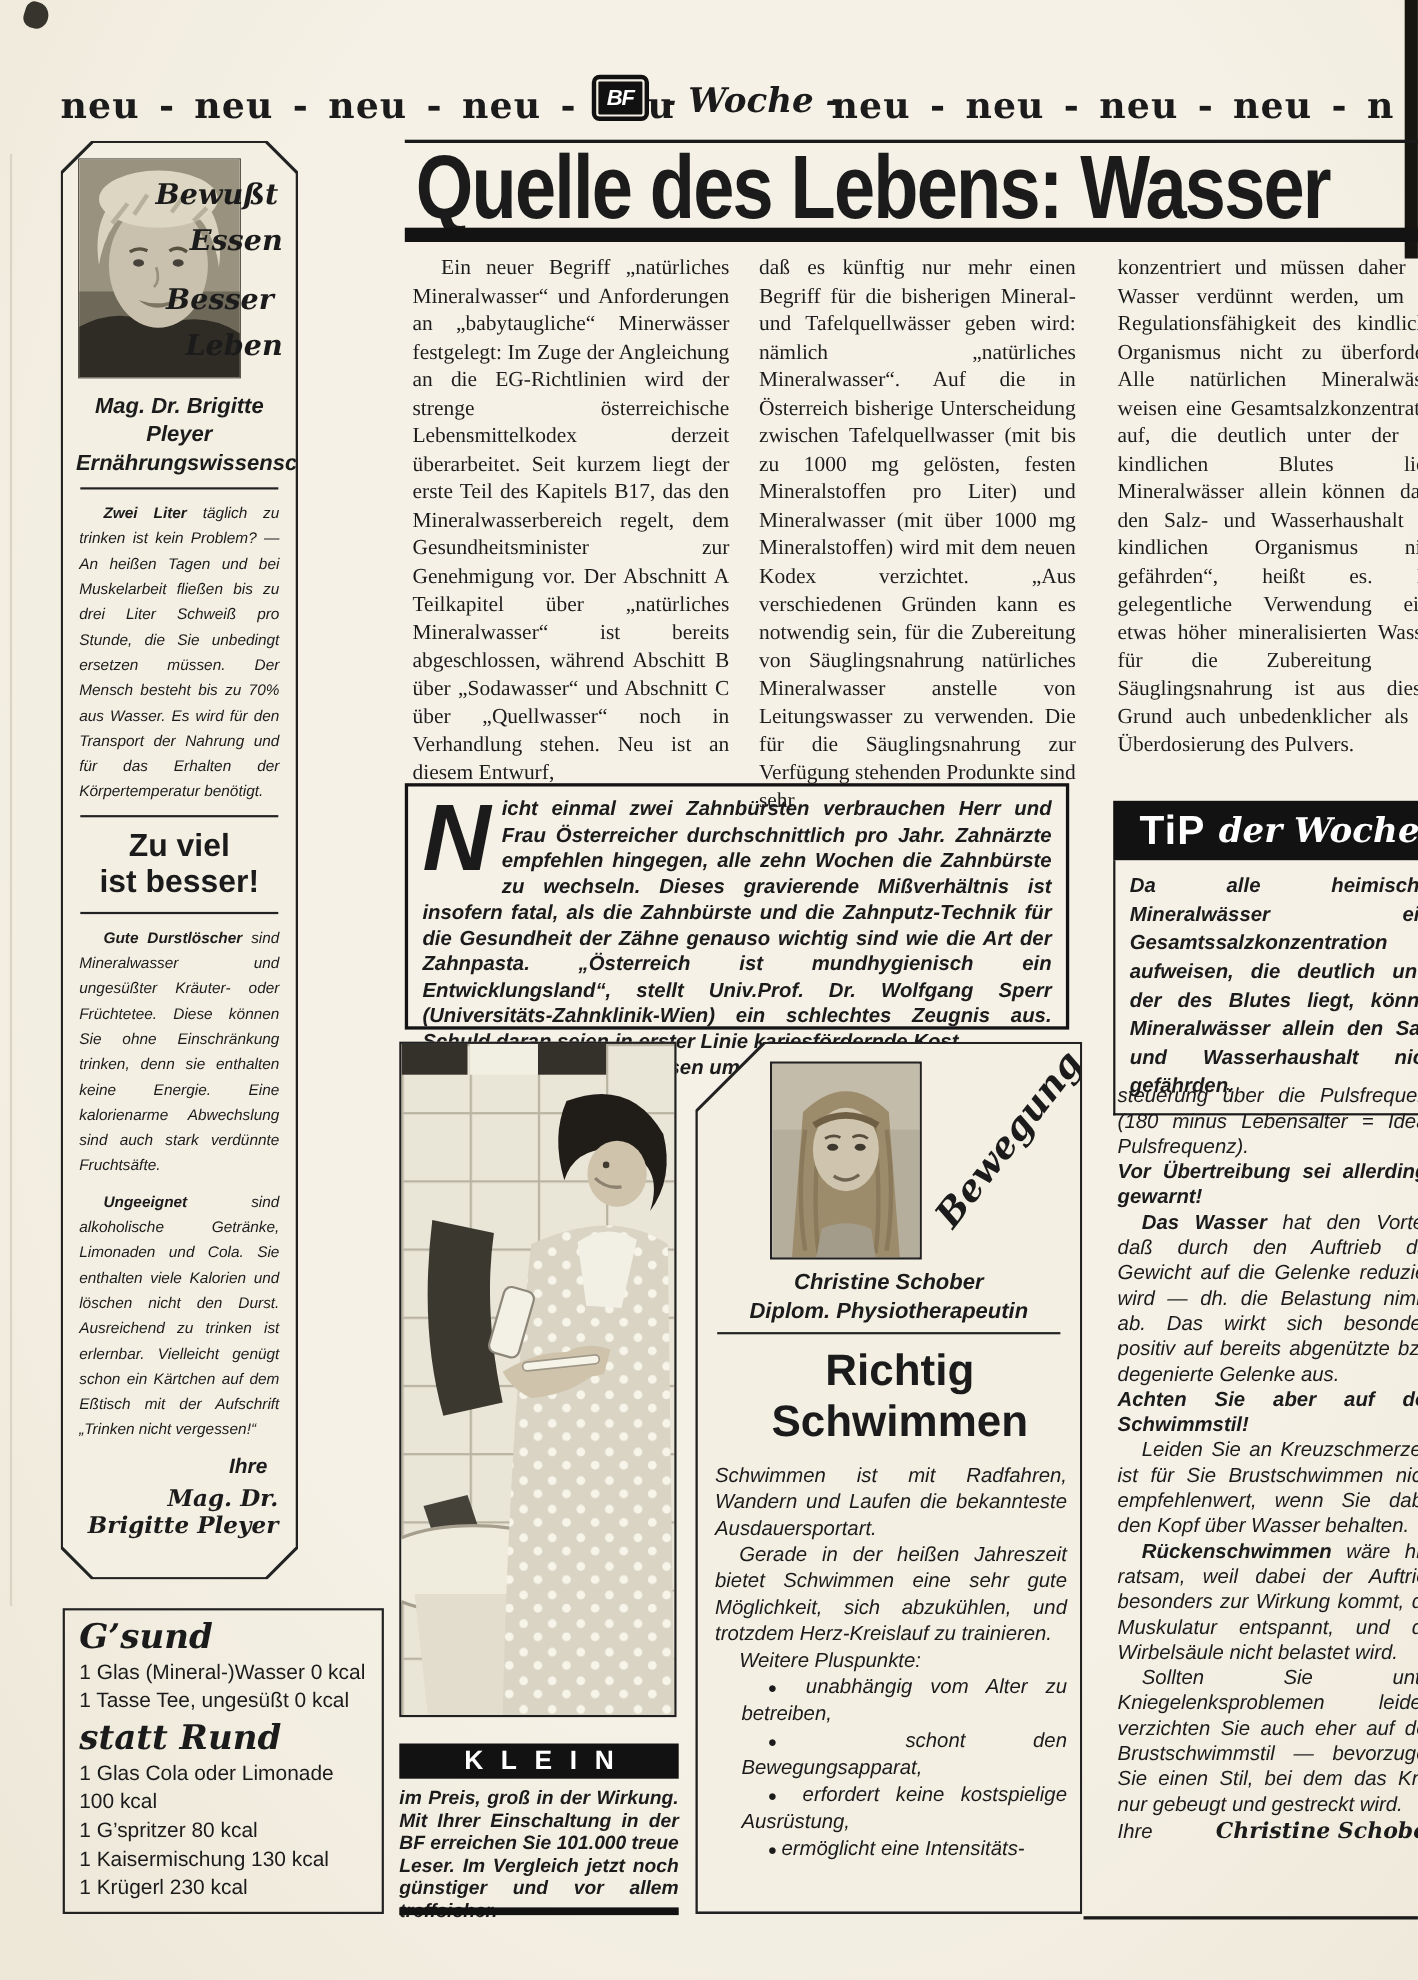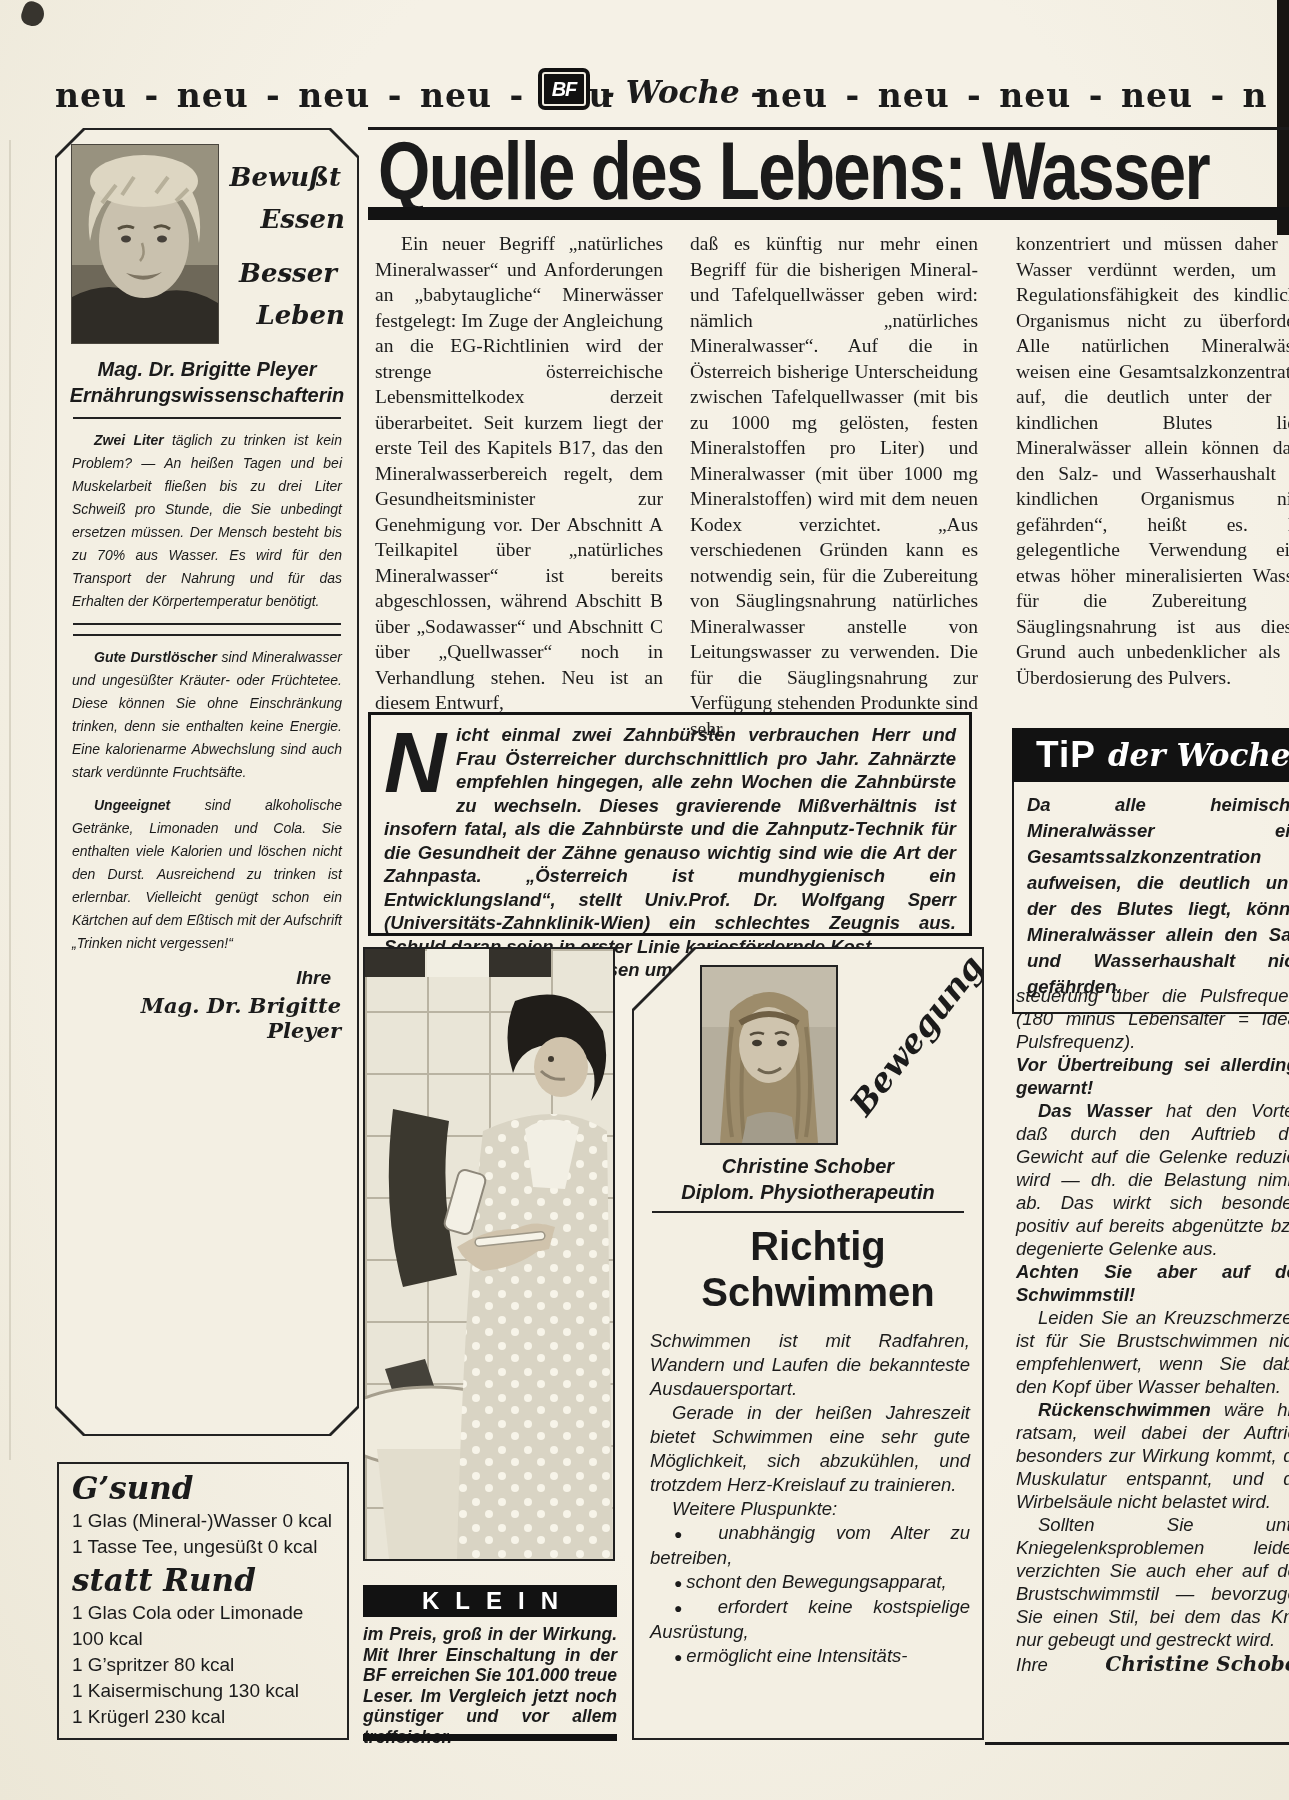--- a/index.html
+++ b/index.html
@@ -19,21 +19,21 @@
   #bf-logo span{color:#fff;font-weight:bold;font-style:italic;font-size:20px;letter-spacing:-1px;}
   
   #article-topline{left:368px;top:127px;width:921px;height:3px;background:#1a1a1a;}
   #headline{left:378px;top:131px;font-weight:bold;font-size:82px;letter-spacing:-2px;white-space:nowrap;line-height:80px;}
   .condense{display:inline-block;transform:scaleX(.82);transform-origin:0 50%;}
   #headline-bar{left:368px;top:207px;width:921px;height:13px;background:#131313;}
   
   .maincol{font-size:19.5px;line-height:25.5px;color:#1c1c1c;}
   
   .octo{clip-path:polygon(28px 0,calc(100% - 28px) 0,100% 28px,100% calc(100% - 28px),calc(100% - 28px) 100%,28px 100%,0 calc(100% - 28px),0 28px);}
-  #pleyer-outer{left:55px;top:128px;width:304px;height:1308px;background:#222;}
+  #pleyer-outer{left:55px;top:128px;width:216px;height:1308px;background:#222;}
   #pleyer-inner{position:absolute;inset:2px;background:#f3efe3;padding:12px 12px;box-sizing:border-box;}
   .photo-row{position:relative;height:208px;}
   #pleyer-photo{position:absolute;left:2px;top:2px;width:146px;height:198px;border:1px solid #4a463e;}
   .motto{position:absolute;font-size:26px;line-height:26px;}
   .sb-name{text-align:center;font-weight:bold;font-style:italic;font-size:20px;line-height:26px;margin-top:6px;}
   .sb-rule{border:none;border-top:2px solid #222;margin:9px 4px;}
   .sb-p{font-style:italic;font-size:14px;line-height:23px;margin:10px 3px;text-indent:22px;}
   .sb-p b{font-style:italic;}
   .sb-head{text-align:center;font-weight:bold;font-size:29px;line-height:33px;margin:10px 0;}
   .sb-close{text-align:right;font-style:italic;font-weight:bold;font-size:19px;margin-top:12px;padding-right:14px;}
@@ -61,21 +61,21 @@
   #swim-outer{left:632px;top:947px;width:352px;height:793px;background:#222;}
   #swim-inner{position:absolute;inset:2px;background:#f3efe3;}
   #schober-photo{position:absolute;left:66px;top:16px;width:134px;height:176px;border:2px solid #222;}
   #bewegung{position:absolute;left:208px;top:150px;font-size:33px;transform:rotate(-52deg);transform-origin:left top;white-space:nowrap;}
   .swim-name{position:absolute;top:204px;left:0;right:0;text-align:center;font-weight:bold;font-style:italic;font-size:20px;line-height:26px;}
   #swim-rule{position:absolute;top:262px;left:18px;right:18px;height:2px;background:#222;}
   .swim-head{position:absolute;top:274px;left:0;right:0;text-align:center;font-weight:bold;font-size:40px;line-height:46px;letter-spacing:0;padding-left:20px;}
   #swim-text{position:absolute;top:380px;left:16px;right:12px;font-style:italic;font-size:18.5px;line-height:24px;}
   #swim-text .ind{text-indent:22px;}
   #swim-text ul{margin:0;padding:0;list-style:none;}
-  #swim-text li{text-indent:24px;}
+  #swim-text li{text-indent:24px;margin-left:24px;}
   #swim-text li::before{content:"● ";font-size:14px;}
   
   #movement-col{left:1016px;top:984px;width:292px;font-style:italic;font-size:18.5px;line-height:23px;}
   #movement-col p{margin:0;}
   #movement-col .ind{text-indent:22px;}
   #movement-col .warn{font-weight:bold;}
   .mv-close{display:flex;justify-content:space-between;align-items:baseline;margin-top:2px;}
   .mv-sig{font-size:20px;white-space:nowrap;}
   #mv-rule{left:985px;top:1742px;width:304px;height:3px;background:#1a1a1a;}
   
@@ -128,20 +128,21 @@
       </svg>
       <span class="motto script" style="top:22px;right:4px;">Bewußt</span>
       <span class="motto script" style="top:64px;right:0px;">Essen</span>
       <span class="motto script" style="top:118px;right:8px;">Besser</span>
       <span class="motto script" style="top:160px;right:0px;">Leben</span>
     </div>
     <div class="sb-name"><span>Mag. Dr. Brigitte Pleyer</span><br><span>Ernährungswissenschafterin</span></div>
     <hr class="sb-rule">
     <p class="sb-p just"><b>Zwei Liter</b><span> täglich zu trinken ist kein Problem? — An heißen Tagen und bei Muskelarbeit fließen bis zu drei Liter Schweiß pro Stunde, die Sie unbedingt ersetzen müssen. Der Mensch besteht bis zu 70% aus Wasser. Es wird für den Transport der Nahrung und für das Erhalten der Körpertemperatur benötigt.</span></p>
     <hr class="sb-rule">
+    <div class="sb-head"><span>Zu viel</span><br><span>ist besser!</span></div>
     <hr class="sb-rule">
     <p class="sb-p just"><b>Gute Durstlöscher</b><span> sind Mineralwasser und ungesüßter Kräuter- oder Früchtetee. Diese können Sie ohne Einschränkung trinken, denn sie enthalten keine Energie. Eine kalorienarme Abwechslung sind auch stark verdünnte Fruchtsäfte.</span></p>
     <p class="sb-p just"><b>Ungeeignet</b><span> sind alkoholische Getränke, Limonaden und Cola. Sie enthalten viele Kalorien und löschen nicht den Durst. Ausreichend zu trinken ist erlernbar. Vielleicht genügt schon ein Kärtchen auf dem Eßtisch mit der Aufschrift „Trinken nicht vergessen!“</span></p>
     <div class="sb-close">Ihre</div>
     <div class="sb-sig script">Mag. Dr. Brigitte Pleyer</div>
   </div>
 </div>
 
 <div class="abs" id="zahn-box">
   <div class="body just">

